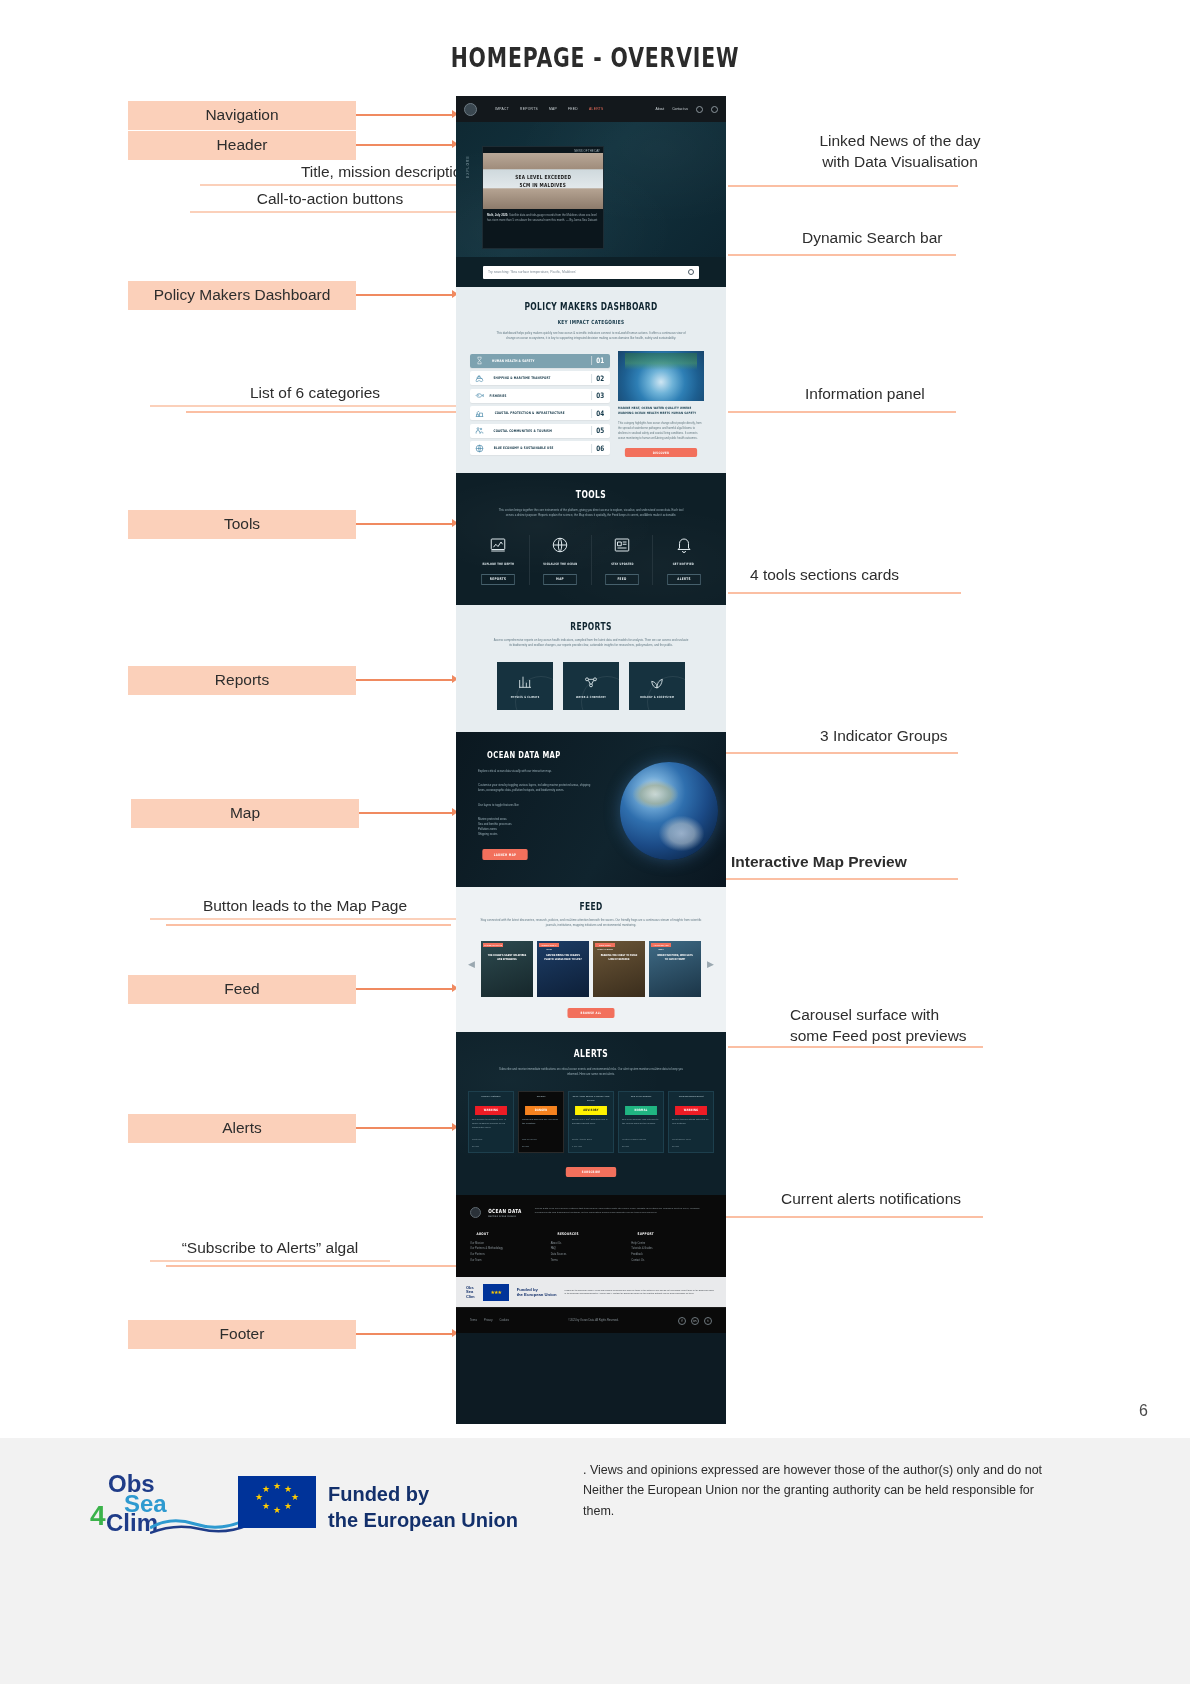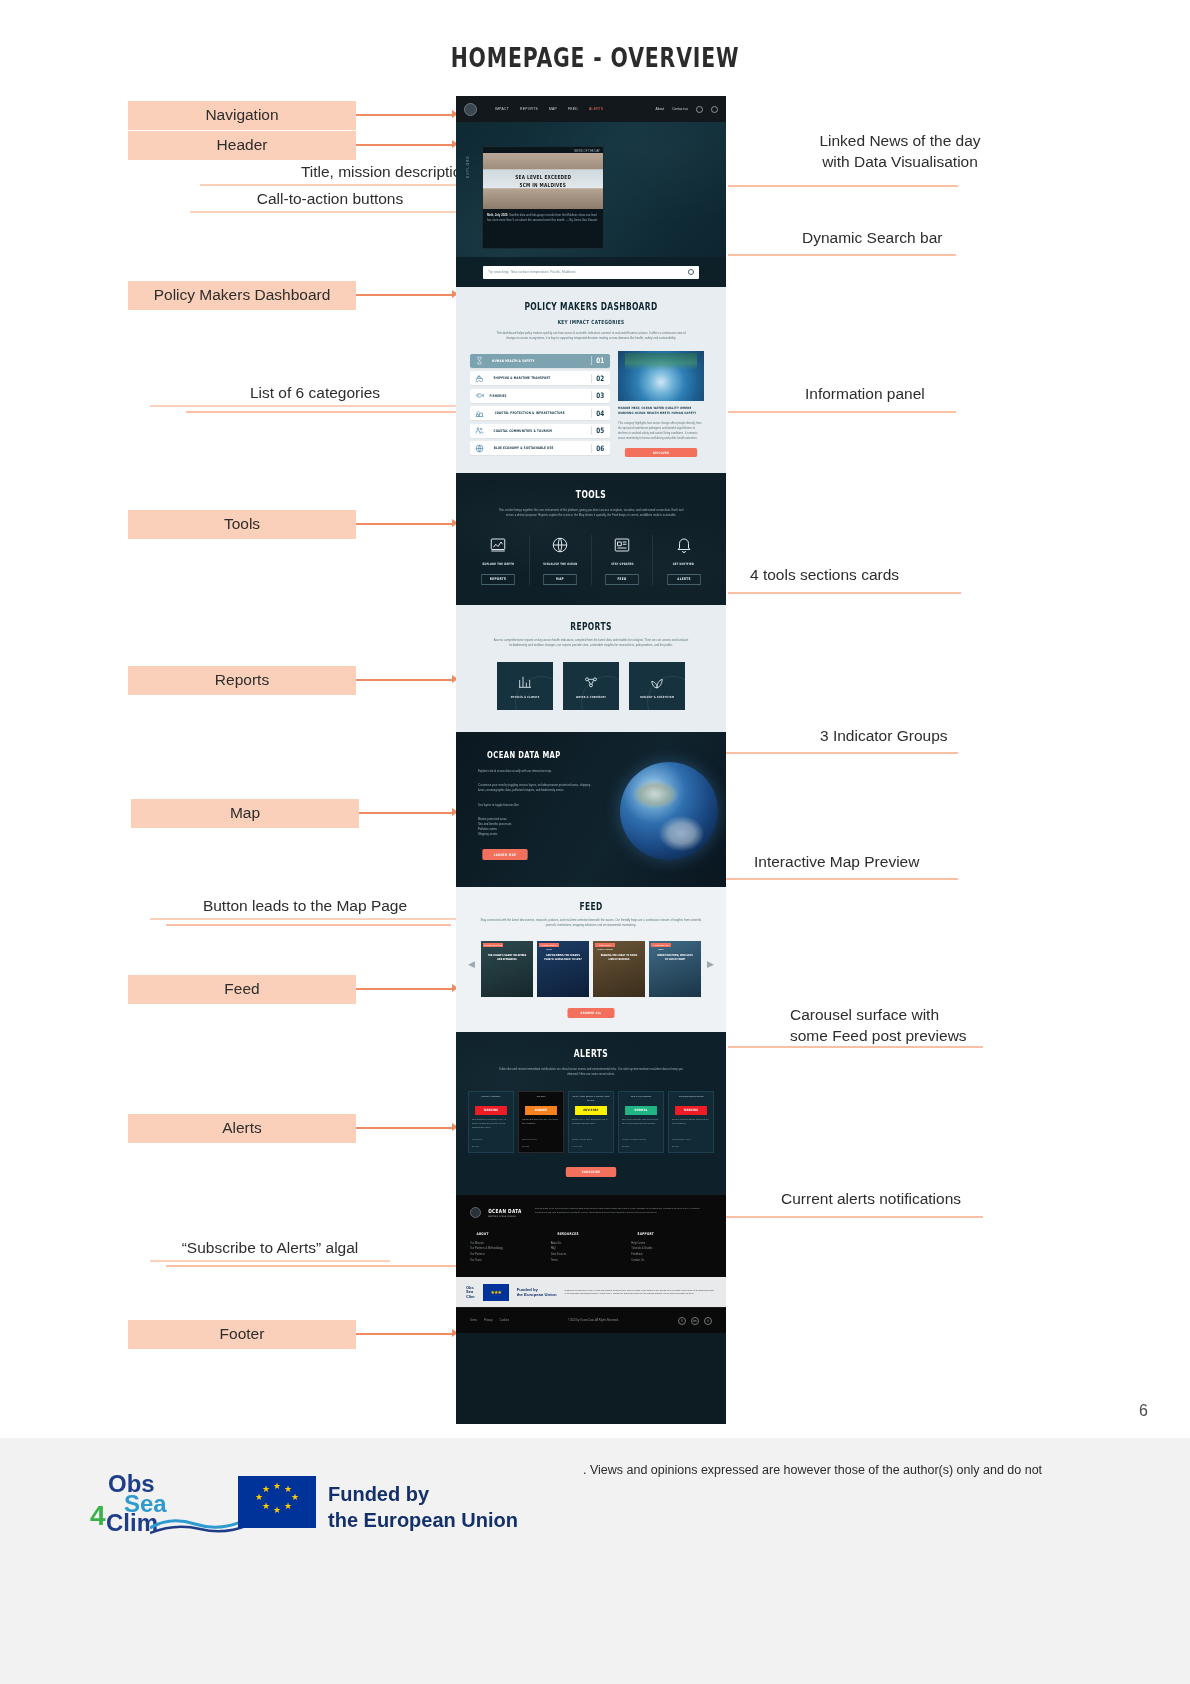--- a/index.html
+++ b/index.html
@@ -401,21 +401,21 @@
 
 <div class="ann-right" style="left:805px;top:384px;">Information panel</div>
 <div class="leader-soft" style="left:728px;top:411px;width:228px;"></div>
 
 <div class="ann-right" style="left:750px;top:565px;">4 tools sections cards</div>
 <div class="leader-soft" style="left:728px;top:592px;width:233px;"></div>
 
 <div class="ann-right" style="left:820px;top:726px;">3 Indicator Groups</div>
 <div class="leader-soft" style="left:700px;top:752px;width:258px;"></div>
 
-<div class="ann-right" style="left:754px;top:852px;">Interactive Map Preview</div>
+<div class="ann-right" style="left:731px;top:852px;font-weight:bold;">Interactive Map Preview</div>
 <div class="leader-soft" style="left:700px;top:878px;width:258px;"></div>
 
 <div class="ann-right" style="left:790px;top:1005px;width:195px;">
   <div>Carousel surface with</div>
   <div>some Feed post previews</div>
 </div>
 <div class="leader-soft" style="left:728px;top:1046px;width:255px;"></div>
 
 <div class="ann-right" style="left:781px;top:1189px;">Current alerts notifications</div>
 <div class="leader-soft" style="left:700px;top:1216px;width:283px;"></div>
@@ -786,13 +786,14 @@
   </div>
 </div>
 
 <div class="eu-bottom-text">
   <div>Funded by</div>
   <div>the European Union</div>
 </div>
 
 <div class="eu-disclaimer">
   <div>. Views and opinions expressed are however those of the author(s) only and do not</div>
+  <div>Neither the European Union nor the granting authority can be held responsible for them.</div>
 </div>
 
 </body></html>

